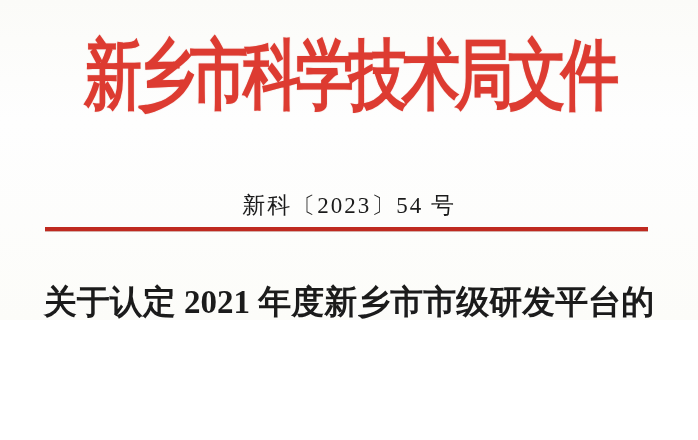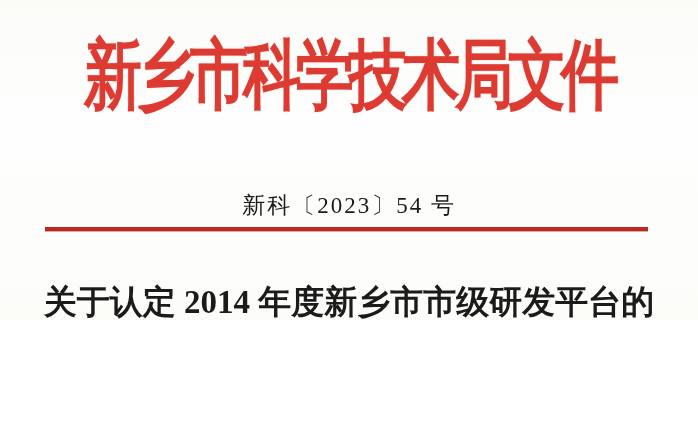--- a/index.html
+++ b/index.html
@@ -87,17 +87,17 @@
 
 <div class="page">
 
   <h1 class="red-header">新乡市科学技术局文件</h1>
 
   <div class="doc-number">新科〔2023〕54 号</div>
 
   <div class="red-divider"></div>
 
   <div class="title-block">
-    <div class="title-line title-line2">关于认定 2014 年度新乡市市级研发平台的</div>
+    <div class="title-line title-line2">关于认定 2021 年度新乡市市级研发平台的</div>
     <div class="title-line title-line3">通　知</div>
   </div>
 
 </div>
 
 </body></html>

